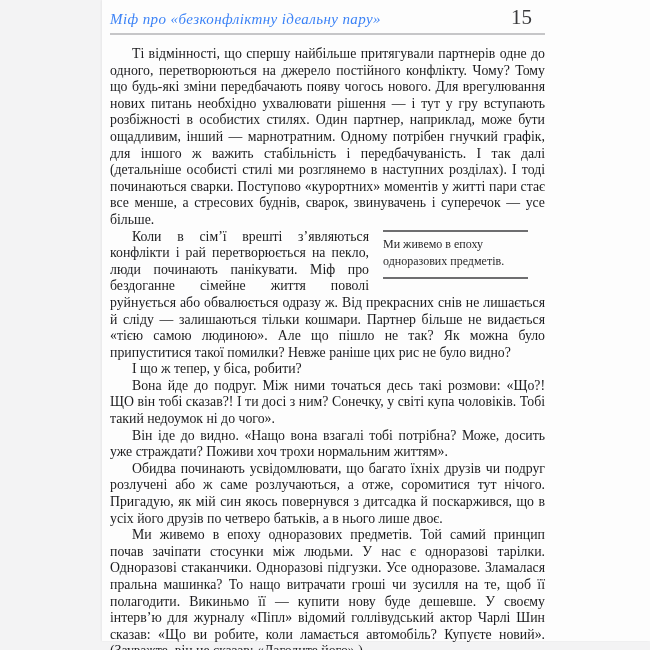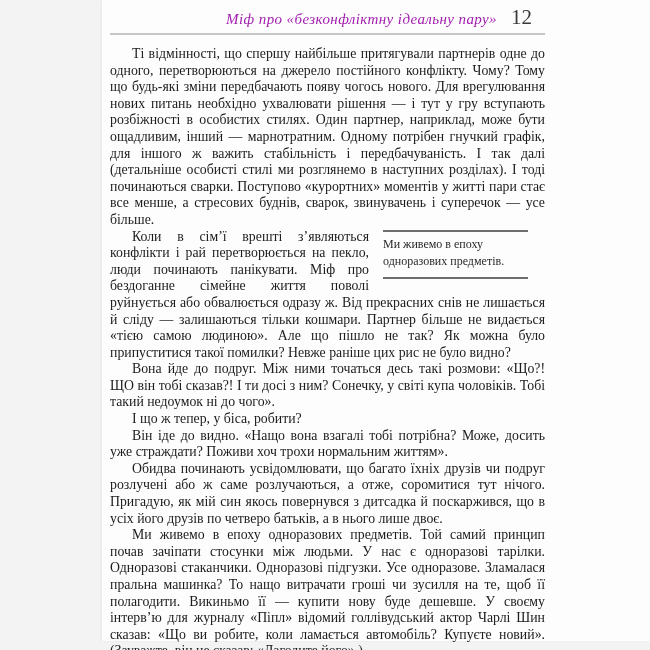--- a/index.html
+++ b/index.html
@@ -26,25 +26,25 @@
     box-shadow: -1px 0 2px rgba(0,0,0,0.05);
   }
   .running-head {
     display: flex;
     align-items: baseline;
     padding: 5px 118px 0 8px;
     font-family: "Liberation Serif", "DejaVu Serif", serif;
   }
   .rh-title {
     flex: 1;
-    text-align: right;
+    text-align: left;
     font-style: italic;
     font-size: 15px;
     letter-spacing: 0.4px;
-    color: #a21caf;
+    color: #3b82f6;
     white-space: nowrap;
   }
   .rh-num {
     font-size: 21px;
     color: #39393b;
     padding-left: 14px;
   }
   .rh-rule {
     height: 2px;
     background: #c6c6c8;
@@ -79,38 +79,38 @@
   .pullquote span { display: block; }
 </style>
 </head>
 <body>
 
 <div class="canvas">
   <div class="sheet">
 
     <div class="running-head">
       <span class="rh-title">Міф про «безконфліктну ідеальну пару»</span>
-      <span class="rh-num">12</span>
+      <span class="rh-num">15</span>
     </div>
 
     <div class="rh-rule"></div>
 
     <div class="body-text">
 
       <p>Ті відмінності, що спершу найбільше притягували партнерів одне до одного, перетворюються на джерело постійного конфлікту. Чому? Тому що будь-які зміни передбачають появу чогось нового. Для врегулювання нових питань необхідно ухвалювати рішення — і тут у гру вступають розбіжності в особистих стилях. Один партнер, наприклад, може бути ощадливим, інший — марнотратним. Одному потрібен гнучкий графік, для іншого ж важить стабільність і передбачуваність. І так далі (детальніше особисті стилі ми розглянемо в наступних розділах). І тоді починаються сварки. Поступово «курортних» моментів у житті пари стає все менше, а стресових буднів, сварок, звинувачень і суперечок — усе більше.</p>
 
       <aside class="pullquote">
         <span>Ми живемо в епоху одноразових предметів.</span>
       </aside>
 
       <p>Коли в сім’ї врешті з’являються конфлікти і рай перетворюється на пекло, люди починають панікувати. Міф про бездоганне сімейне життя поволі руйнується або обвалюється одразу ж. Від прекрасних снів не лишається й сліду — залишаються тільки кошмари. Партнер більше не видається «тією самою людиною». Але що пішло не так? Як можна було припуститися такої помилки? Невже раніше цих рис не було видно?</p>
 
+      <p>І що ж тепер, у біса, робити?</p>
+
       <p>Вона йде до подруг. Між ними точаться десь такі розмови: «Що?! ЩО він тобі сказав?! І ти досі з ним? Сонечку, у світі купа чоловіків. Тобі такий недоумок ні до чого».</p>
-
-      <p>І що ж тепер, у біса, робити?</p>
 
       <p>Він іде до видно. «Нащо вона взагалі тобі потрібна? Може, досить уже страждати? Поживи хоч трохи нормальним життям».</p>
 
       <p>Обидва починають усвідомлювати, що багато їхніх друзів чи подруг розлучені або ж саме розлучаються, а отже, соромитися тут нічого. Пригадую, як мій син якось повернувся з дитсадка й поскаржився, що в усіх його друзів по четверо батьків, а в нього лише двоє.</p>
 
       <p>Ми живемо в епоху одноразових предметів. Той самий принцип почав зачіпати стосунки між людьми. У нас є одноразові тарілки. Одноразові стаканчики. Одноразові підгузки. Усе одноразове. Зламалася пральна машинка? То нащо витрачати гроші чи зусилля на те, щоб її полагодити. Викиньмо її — купити нову буде дешевше. У своєму інтерв’ю для журналу «Піпл» відомий голлівудський актор Чарлі Шин сказав: «Що ви робите, коли ламається автомобіль? Купуєте новий». (Зауважте, він не сказав: «Лагодите його».)</p>
 
     </div>
   </div>
 </div>

